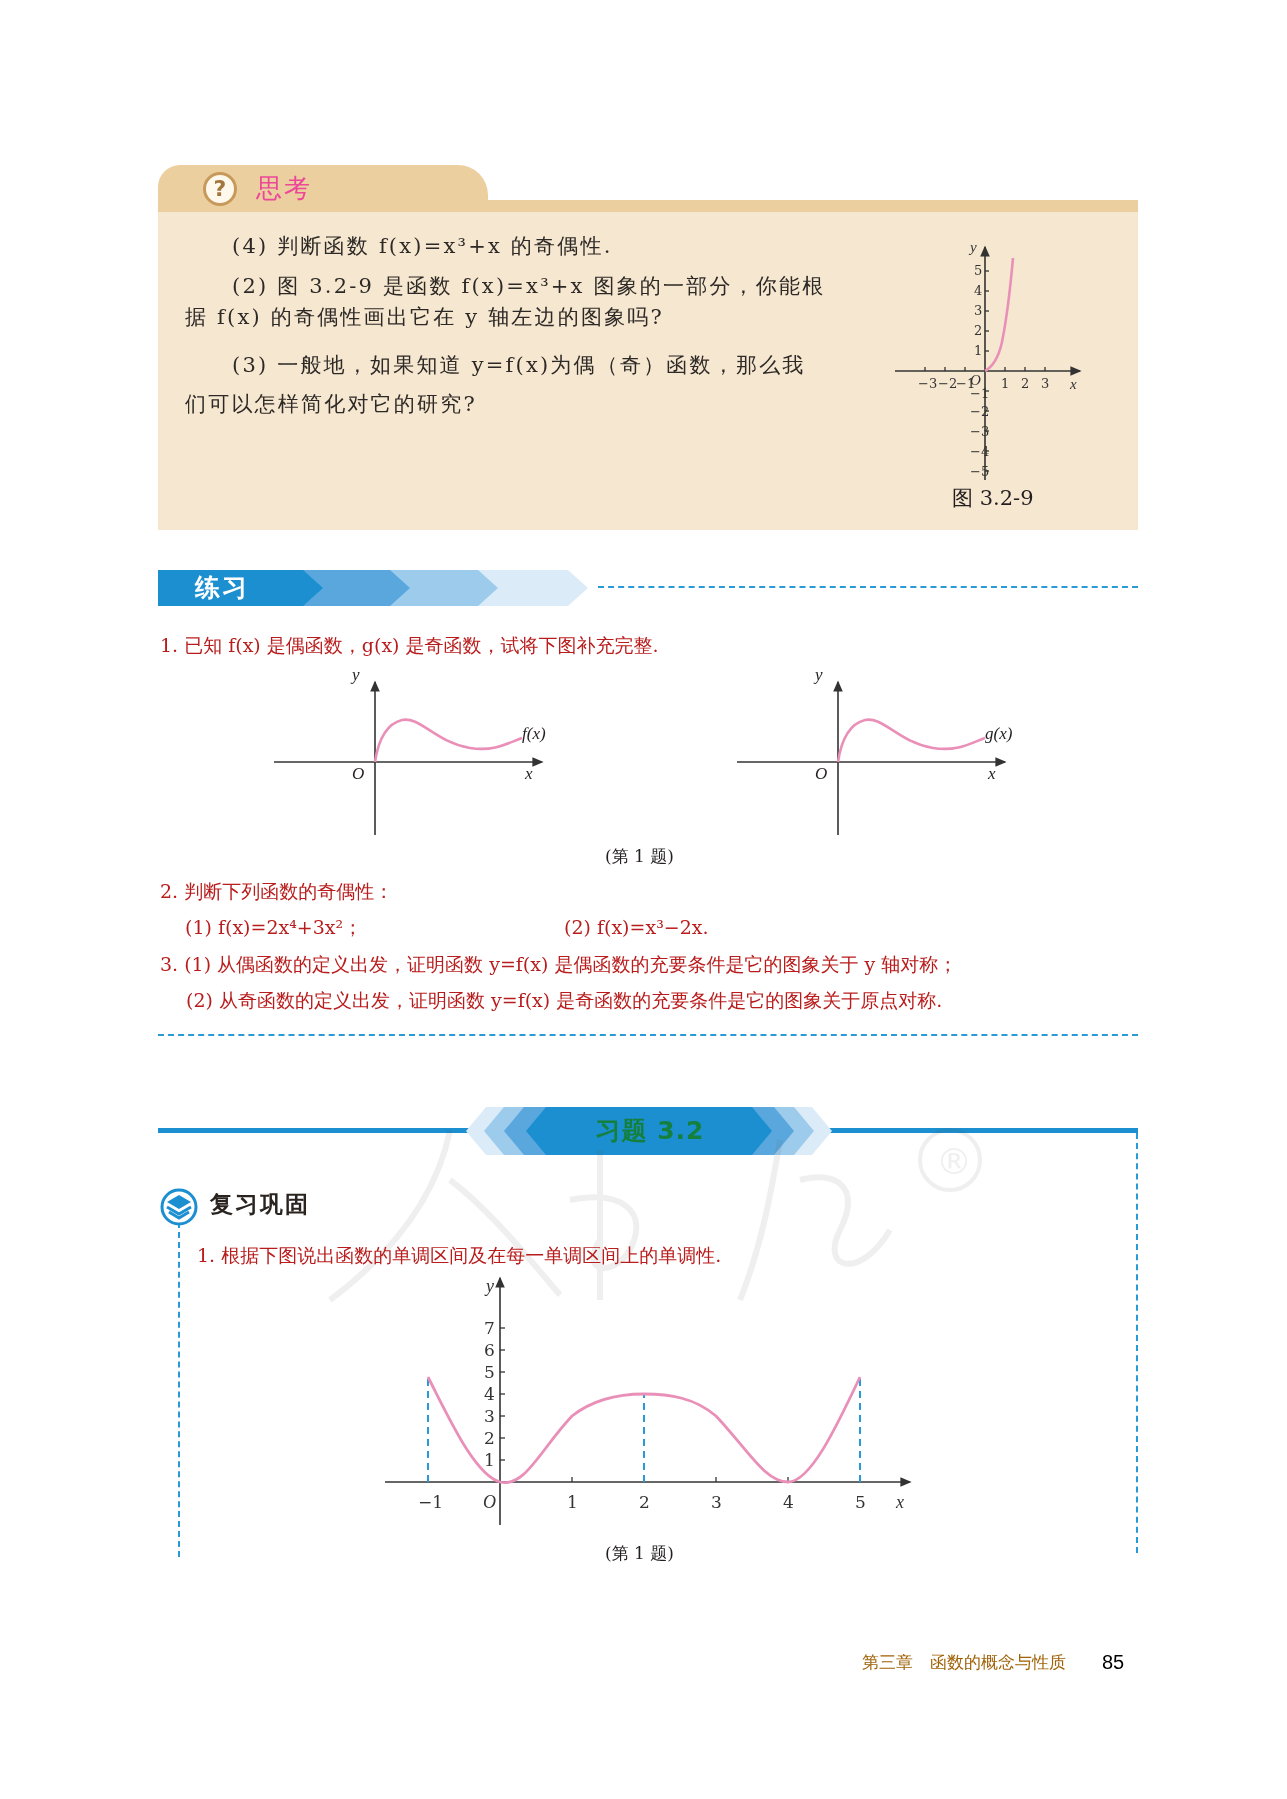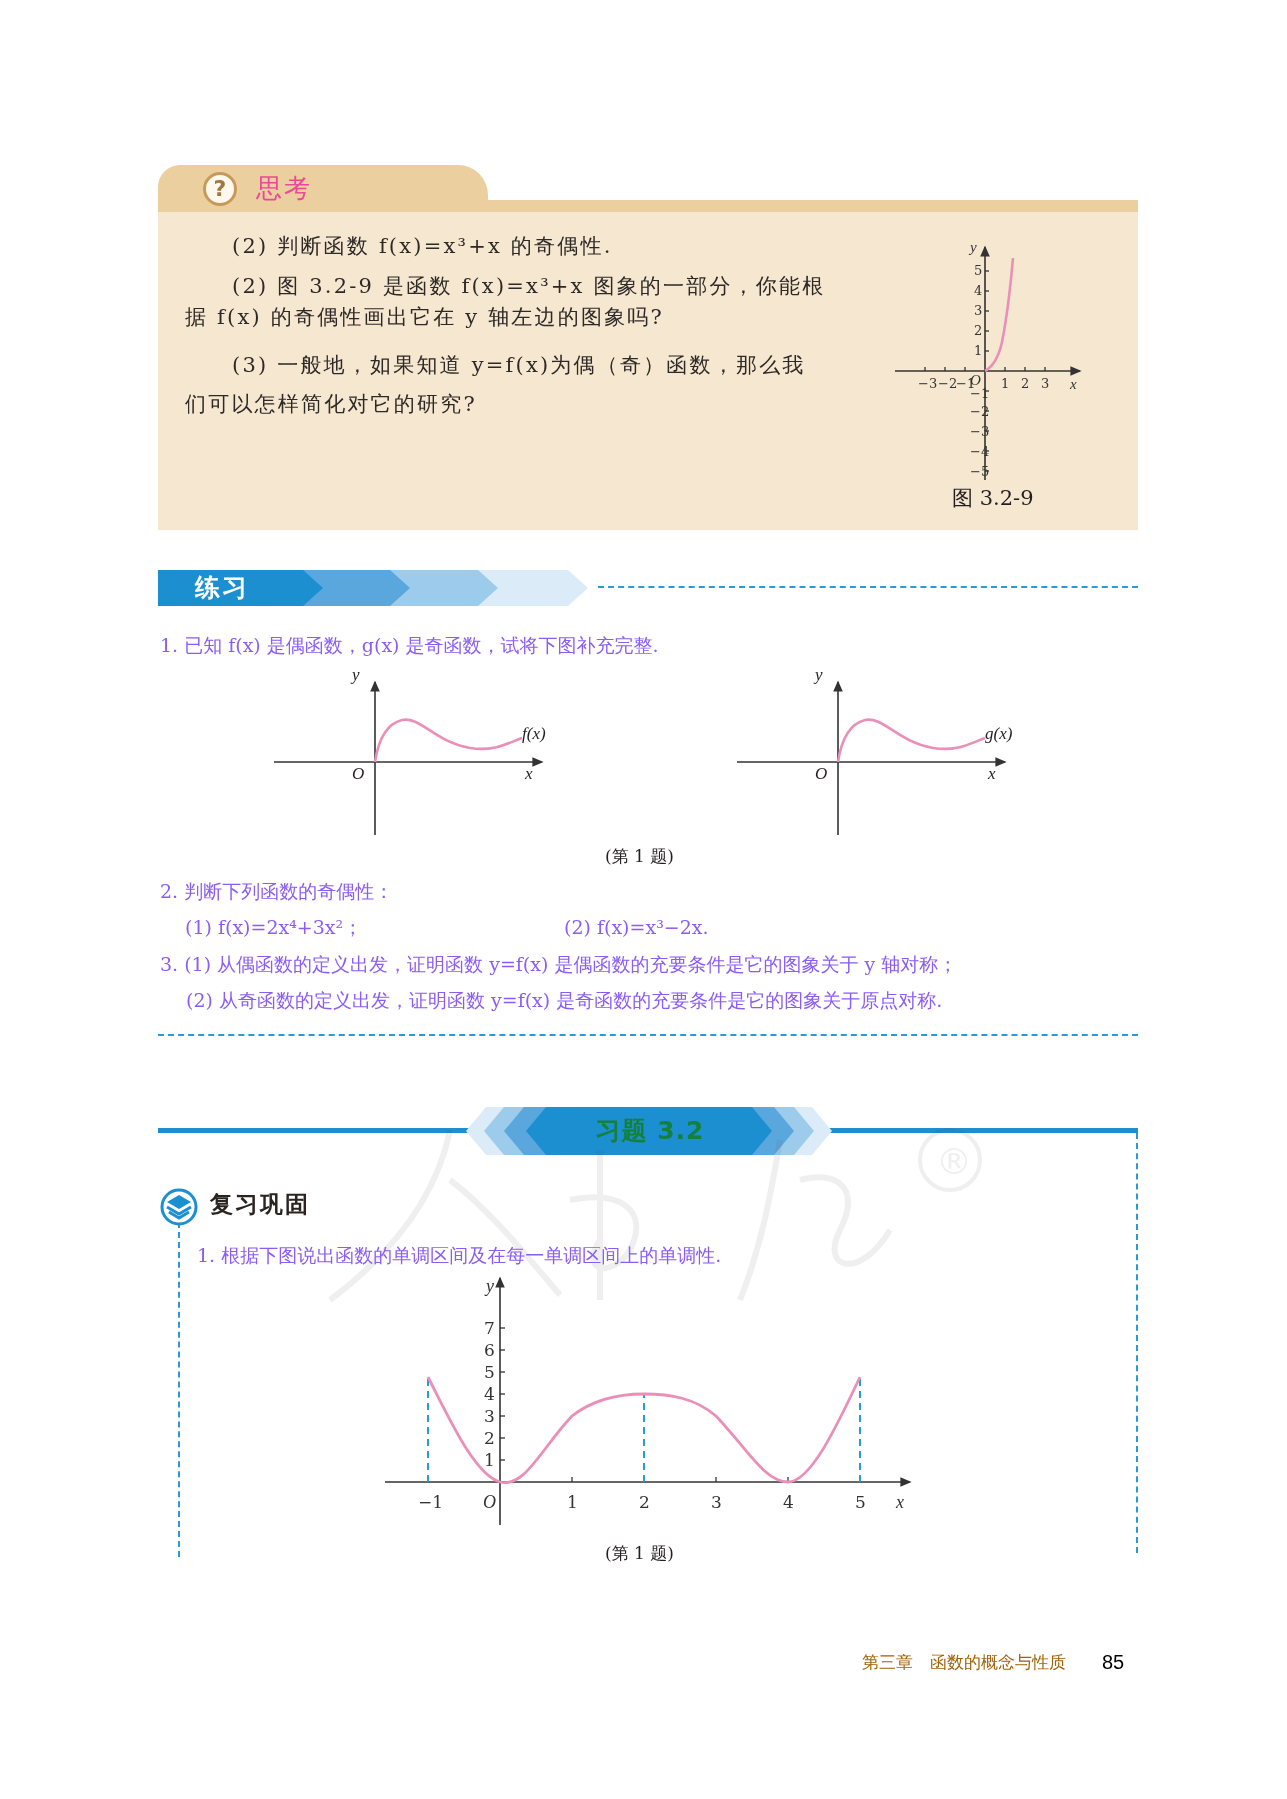--- a/index.html
+++ b/index.html
@@ -17,21 +17,21 @@
                 background: #fff8ec; border: 3px solid #c79a5b; box-sizing: border-box;
                 color: #a37640; font: bold 22px/28px "DejaVu Sans", sans-serif; text-align: center; }
   .think-title { left: 256px; top: 170px; font: 26px/36px "DejaVu Sans", sans-serif; color: #ec4899; letter-spacing: 2px; }
   .think-line { font-size: 21px; line-height: 28px; letter-spacing: 2.2px; color: #2d2926; white-space: nowrap; }
 
   
   .practice-banner { left: 158px; top: 570px; height: 36px; width: 430px; }
   .practice-title { left: 195px; top: 570px; font: bold 25px/36px "DejaVu Sans", sans-serif; color: #ffffff; letter-spacing: 2px; }
   .dash-h { height: 0; border-top: 2.5px dashed #2a9ad6; }
 
-  .qtext { font-size: 19px; line-height: 26px; color: #8b5cf6; white-space: nowrap; }
+  .qtext { font-size: 19px; line-height: 26px; color: #b91c1c; white-space: nowrap; }
   .caption { font-size: 17px; line-height: 22px; color: #231f20; white-space: nowrap; }
 
   .ex-line { height: 5px; background: #1b8fd0; }
   .ex-title { left: 530px; top: 1107px; width: 240px; height: 48px; text-align: center;
               font: bold 25px/48px "DejaVu Sans", sans-serif; color: #15803d; letter-spacing: 1px; }
   .review-title { left: 210px; top: 1188px; font: bold 23px/32px "DejaVu Sans", sans-serif; color: #2a2420; letter-spacing: 2px; }
   .vdash { width: 0; border-left: 2px dashed #2a9ad6; }
 
   .footer { top: 1650px; font: 17px/24px "DejaVu Sans", sans-serif; color: #a16207; white-space: nowrap; }
   .footer-page { font: 20px/24px "Liberation Sans", sans-serif; color: #000000; }
@@ -40,21 +40,21 @@
 </style>
 </head>
 <body>
 
 <div class="abs think-tab"></div>
 <div class="abs think-bar"></div>
 <div class="abs think-body"></div>
 <div class="abs think-icon">?</div>
 <div class="abs think-title">思考</div>
 
-<div class="abs think-line" style="left:232px; top:232px;">(2) 判断函数 f(x)=x³+x 的奇偶性.</div>
+<div class="abs think-line" style="left:232px; top:232px;">(4) 判断函数 f(x)=x³+x 的奇偶性.</div>
 <div class="abs think-line" style="left:232px; top:272px;">(2) 图 3.2-9 是函数 f(x)=x³+x 图象的一部分，你能根</div>
 <div class="abs think-line" style="left:185px; top:303px;">据 f(x) 的奇偶性画出它在 y 轴左边的图象吗?</div>
 <div class="abs think-line" style="left:232px; top:351px;">(3) 一般地，如果知道 y=f(x)为偶（奇）函数，那么我</div>
 <div class="abs think-line" style="left:185px; top:390px;">们可以怎样简化对它的研究?</div>
 
 <svg class="abs" style="left:890px; top:232px;" width="200" height="280">
   <defs>
     <marker id="arr1" markerWidth="8" markerHeight="8" refX="6" refY="4" orient="auto">
       <path d="M0,1 L7,4 L0,7 Z" fill="#333"></path>
     </marker>

